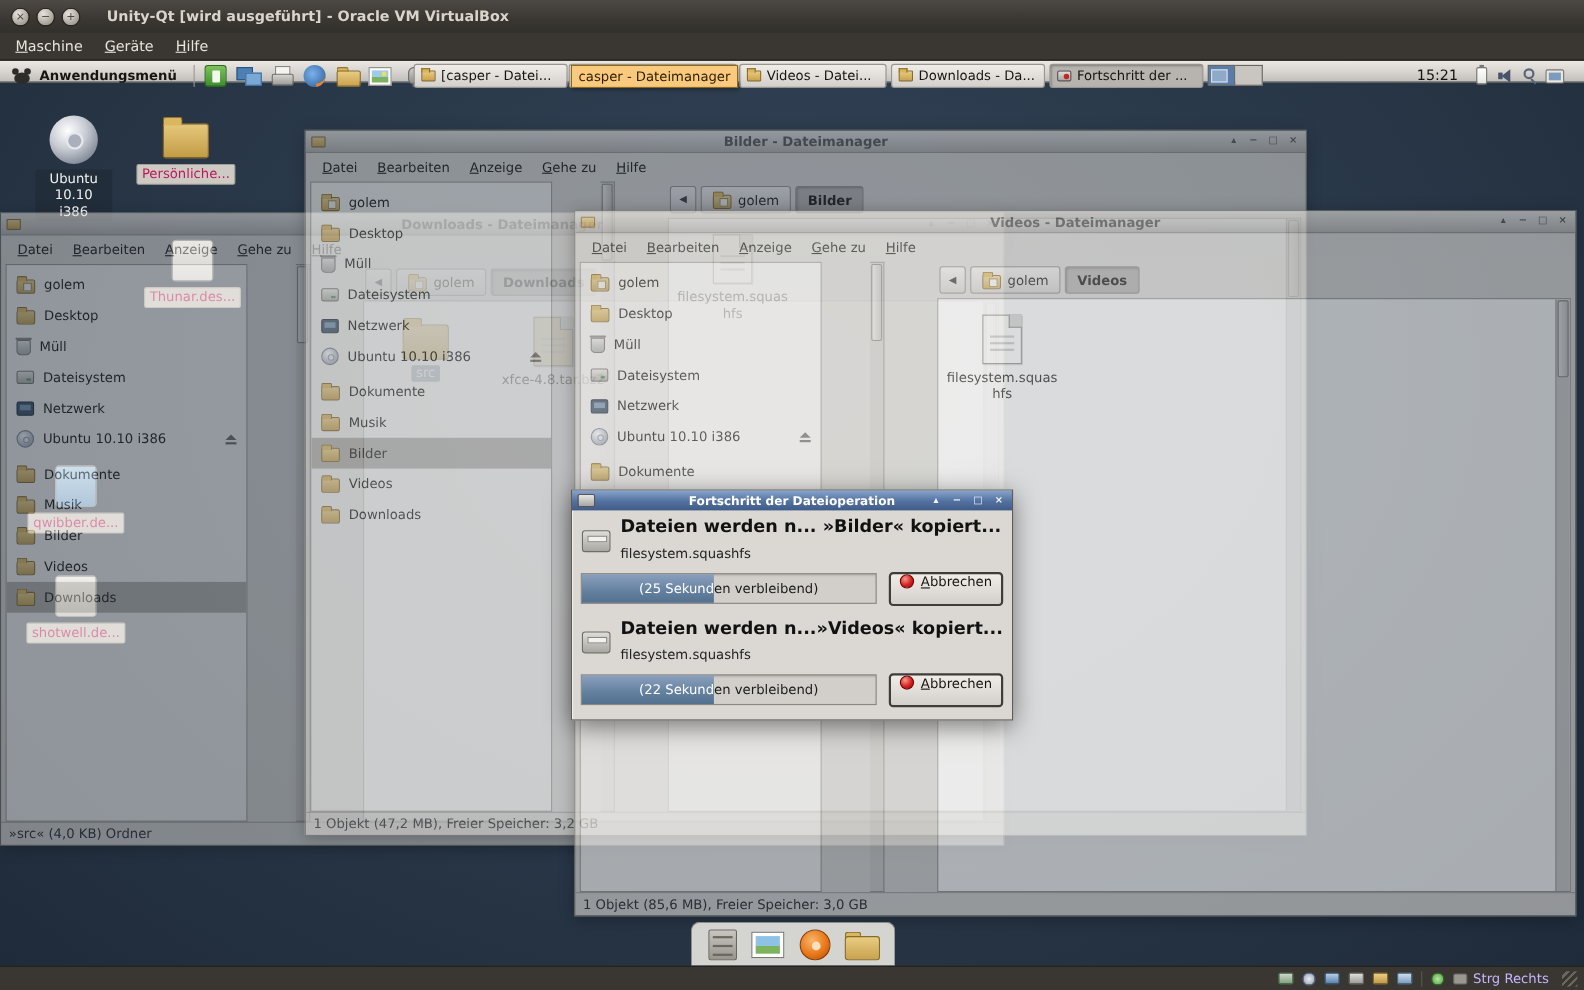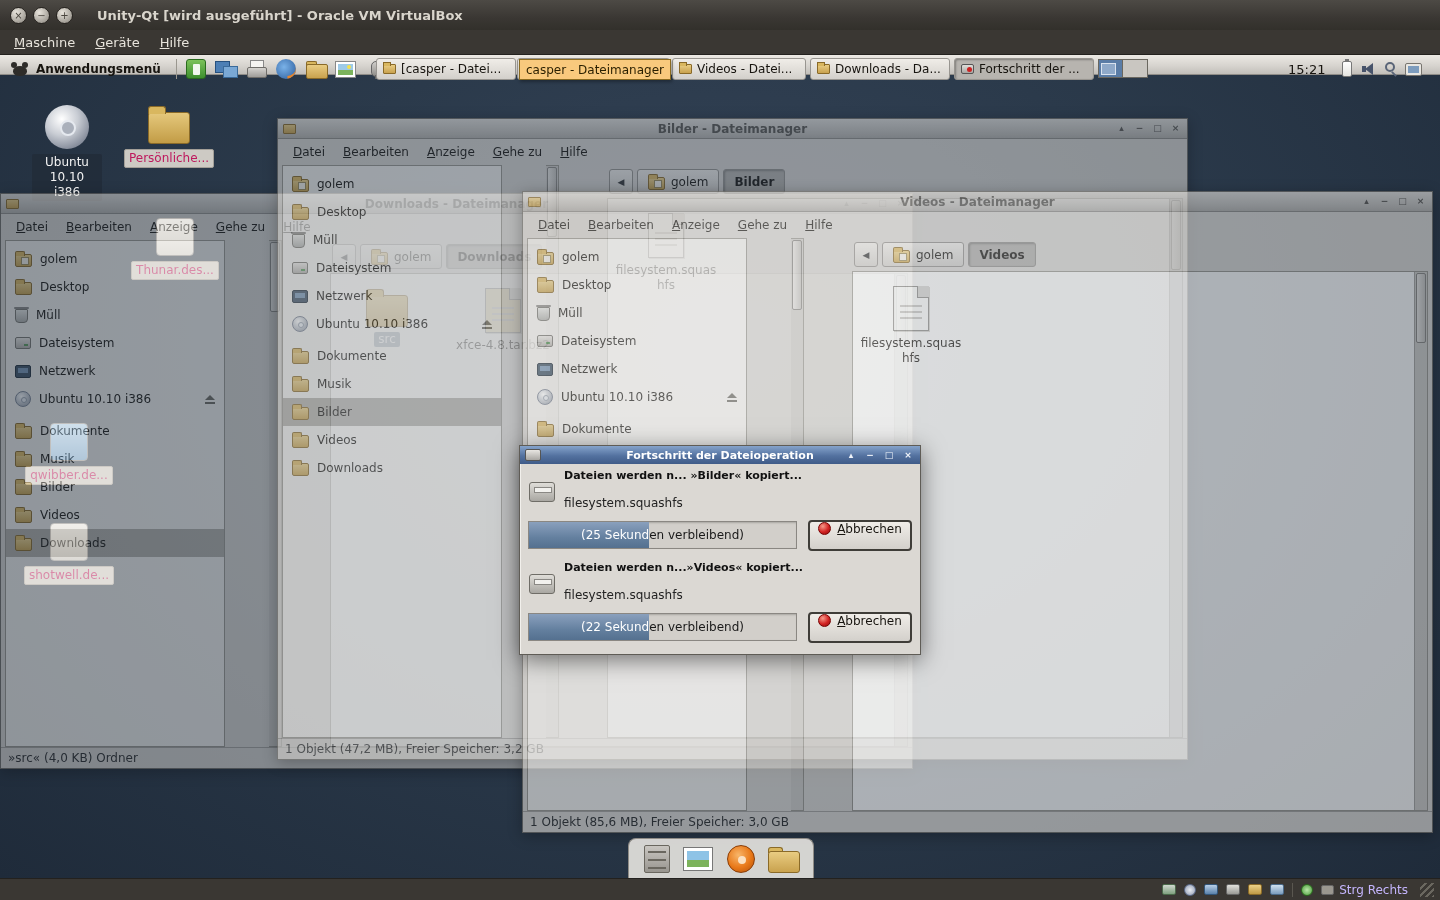--- a/index.html
+++ b/index.html
@@ -158,21 +158,21 @@
   #dialog{position:absolute;left:519px;top:348px;width:402px;height:210px;background:#dbd8d3;border:1px solid #5f5c56;box-shadow:inset 1px 1px 0 #f2f0ec,0 5px 22px rgba(0,0,0,.5);z-index:30;margin-top:42px;}
   #dialog-titlebar{position:absolute;left:0;top:0;right:0;height:18px;background:linear-gradient(#85a3cb,#53719f 55%,#3f5b88);display:flex;align-items:center;justify-content:center;color:#fff;font-weight:bold;font-size:11px;}
   #dialog-titlebar .tb-buttons{top:2px;}
   #dialog-titlebar .tb-btn{color:#f0f4fa;width:16px;height:14px;line-height:14px;}
   .dlg-icon{position:absolute;left:5px;top:3px;width:16px;height:12px;background:linear-gradient(#e8e6e2,#a8a6a2);border:1px solid #555;border-radius:2px;}
   .job{position:absolute;left:0;width:100%;height:92px;}
   #job1{top:18px;}
   #job2{top:110px;}
   .job-icon{position:absolute;left:9px;top:18px;width:26px;height:20px;background:linear-gradient(#dfddd8,#a9a7a2);border:1px solid #6f6d67;border-radius:3px;}
   .job-icon::before{content:"";position:absolute;left:4px;top:4px;width:16px;height:4px;background:#f2f1ee;border:1px solid #8a8884;}
-  .job-title{position:absolute;left:44px;top:5px;width:352px;font-weight:bold;font-size:11px;white-space:nowrap;overflow:hidden;color:#111;}
+  .job-title{position:absolute;left:44px;top:5px;width:352px;font-weight:bold;font-size:16px;white-space:nowrap;overflow:hidden;color:#111;}
   .job-file{position:absolute;left:44px;top:32px;font-size:12px;color:#222;}
   .pbar{position:absolute;left:8px;top:57px;width:269px;height:28px;border:1px solid #8a8782;background:#d2cfca;box-shadow:inset 1px 1px 2px rgba(0,0,0,.2);}
   .pbar-text{position:absolute;left:0;top:0;width:267px;height:26px;line-height:26px;text-align:center;font-size:12px;color:#1a1a1a;}
   .pbar-fill{position:absolute;left:0;top:0;height:26px;overflow:hidden;background:linear-gradient(#8aa0bd,#64809f 60%,#54708f);}
   .pbar-fill .pbar-text{color:#fff;}
   .cancel-btn{position:absolute;left:288px;top:56px;width:104px;height:31px;border:2px solid #3f3d38;border-radius:4px;background:linear-gradient(#f0ede8,#d3d0cb);display:flex;align-items:flex-start;justify-content:center;gap:6px;font-size:12px;color:#17140f;}
   .red-dot{width:13px;height:13px;border-radius:50%;background:radial-gradient(circle at 35% 30%,#f59a8a,#d22222 55%,#8a0f0f);border:1px solid #700;flex:none;}
   .cancel-label{display:inline-block;}
   .cancel-label::first-letter{text-decoration:underline;}
 

